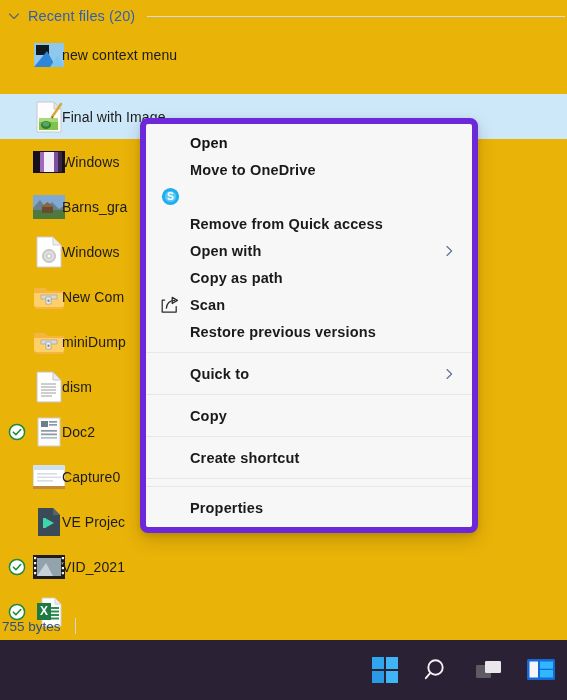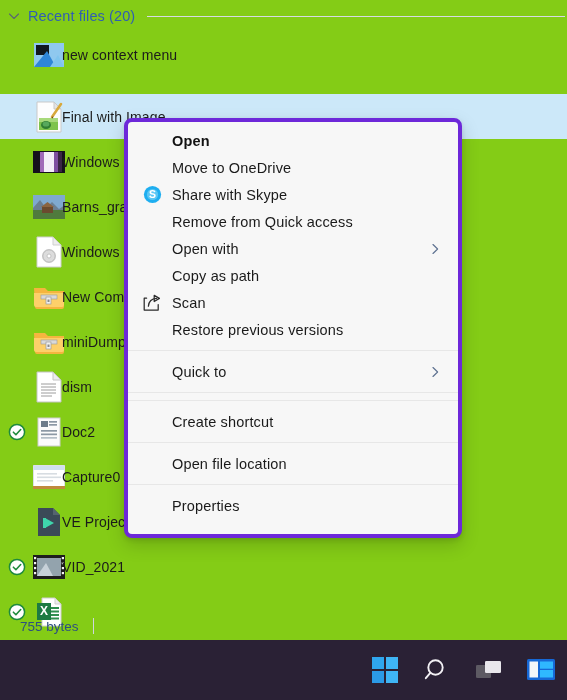--- a/index.html
+++ b/index.html
@@ -12,21 +12,21 @@
     height: 700px;
     overflow: hidden;
     background: #ffffff;
     font-family: "Liberation Sans", sans-serif;
     -webkit-font-smoothing: antialiased;
   }
   #root {
     position: relative;
     width: 567px;
     height: 700px;
-    background: #84cc16;
+    background: #eab308;
   }
 
   
   .group-header {
     position: absolute;
     left: 0;
     top: 0;
     width: 567px;
     height: 32px;
     display: flex;
@@ -109,21 +109,21 @@
     width: 567px;
     height: 28px;
     display: flex;
     align-items: center;
     box-sizing: border-box;
   }
   .status-text {
     font-size: 13.5px;
     color: #2d4f80;
     white-space: nowrap;
-    padding-left: 20px;
+    padding-left: 2px;
   }
   .status-sep {
     width: 1px;
     height: 16px;
     background: #cfd6de;
     margin-left: 14px;
   }
 
   
   .taskbar {
@@ -147,28 +147,28 @@
     width: 52px;
     height: 48px;
     display: flex;
     align-items: center;
     justify-content: center;
   }
 
   
   .ctx-menu {
     position: absolute;
-    left: 124px;
+    left: 140px;
     top: 118px;
     width: 338px;
     background: #f7f7f7;
-    border: 4px solid #6d28d9;
+    border: 6px solid #6d28d9;
     border-radius: 8px;
     box-shadow: 0 7px 18px rgba(0,0,0,.17), 0 2px 5px rgba(0,0,0,.10);
-    padding: 5px 0 15px 0;
+    padding: 5px 0 6px 0;
     box-sizing: border-box;
   }
   .ctx-item {
     position: relative;
     height: 27px;
     display: flex;
     align-items: center;
     padding: 0 14px 0 0;
     box-sizing: border-box;
   }
@@ -182,20 +182,21 @@
     display: flex;
     align-items: center;
     justify-content: center;
   }
   .ctx-label {
     margin-left: 44px;
     font-size: 14.5px;
     color: #1a1a1a;
     white-space: nowrap;
     letter-spacing: .15px;
+    font-weight: bold;
   }
   .ctx-item.bold .ctx-label {
     font-weight: bold;
     color: #121212;
   }
   .ctx-sub {
     position: absolute;
     right: 16px;
     top: 50%;
     transform: translateY(-50%);
@@ -458,21 +459,20 @@
         <span class="ctx-label">Move to OneDrive</span>
       </div>
       <div class="ctx-item">
         <span class="ctx-icon">
           <svg width="19" height="19" viewBox="0 0 19 19">
             <circle cx="9.5" cy="9.5" r="8.6" fill="#1eaef0"></circle>
             <circle cx="9.5" cy="9.5" r="5.6" fill="#5bc7f5"></circle>
             <text x="9.5" y="13.4" font-family="Liberation Sans, sans-serif" font-size="10.5" font-weight="bold" fill="#ffffff" text-anchor="middle">S</text>
           </svg>
         </span>
-        <span class="ctx-label">Share with Skype</span>
       </div>
       <div class="ctx-item">
         <span class="ctx-label">Remove from Quick access</span>
       </div>
       <div class="ctx-item">
         <span class="ctx-label">Open with</span>
         <span class="ctx-sub"><svg width="14" height="14" viewBox="0 0 14 14">
             <path d="M5 2.5 L9.6 7 L5 11.5" fill="none" stroke="#5d7190" stroke-width="1.15" stroke-linecap="round" stroke-linejoin="round"></path>
           </svg></span>
       </div>
@@ -493,27 +493,27 @@
         <span class="ctx-label">Restore previous versions</span>
       </div>
       <div class="ctx-sep"></div>
       <div class="ctx-item">
         <span class="ctx-label">Quick to</span>
         <span class="ctx-sub"><svg width="14" height="14" viewBox="0 0 14 14">
             <path d="M5 2.5 L9.6 7 L5 11.5" fill="none" stroke="#5d7190" stroke-width="1.15" stroke-linecap="round" stroke-linejoin="round"></path>
           </svg></span>
       </div>
       <div class="ctx-sep"></div>
+      <div class="ctx-item">
+        <span class="ctx-label">Copy</span>
+      </div>
       <div class="ctx-sep"></div>
       <div class="ctx-item">
         <span class="ctx-label">Create shortcut</span>
       </div>
       <div class="ctx-sep"></div>
-      <div class="ctx-item">
-        <span class="ctx-label">Open file location</span>
-      </div>
       <div class="ctx-sep"></div>
       <div class="ctx-item">
         <span class="ctx-label">Properties</span>
       </div>
     </div>
 
 </div>
 
 </body></html>

